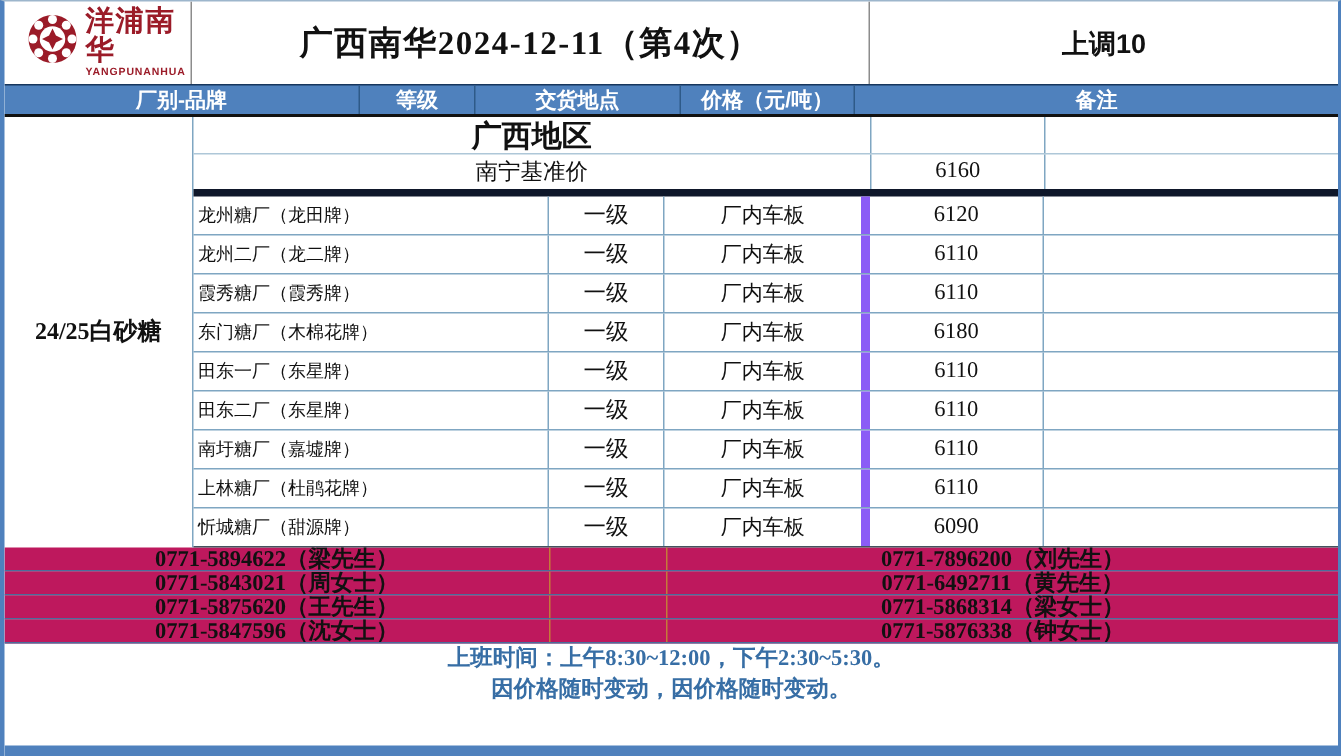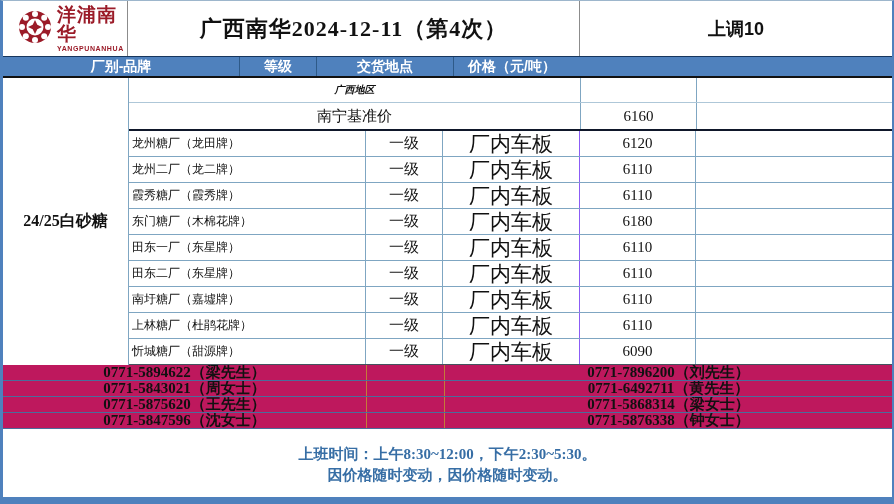--- a/index.html
+++ b/index.html
@@ -31,40 +31,40 @@
   .head-row{height:22px;background:#4F81BD;border-top:1px solid #17365D;border-bottom:2px solid #111;}
   .head-row .cell{color:#fff;font-weight:bold;font-size:14px;font-family:"Liberation Sans","DejaVu Sans",sans-serif;border-right:1px solid #2e5a88;}
   .head-row .cell:last-child{border-right:none;}
 
   
   .body-wrap{display:flex;}
   .product-col{width:125px;border-right:1px solid #7fa6c2;display:flex;align-items:center;justify-content:center;
     font-weight:bold;font-size:16px;}
   .right-area{flex:1;display:flex;flex-direction:column;}
   .region-row{height:25px;border-bottom:1px solid #aec7d8;}
-  .region-cell{width:452px;border-right:1px solid #7fa6c2;font-weight:bold;font-size:10px;font-style:italic;}
-  .base-row{height:28px;border-bottom:2px solid #0f172a;}
+  .region-cell{width:452px;border-right:1px solid #7fa6c2;font-weight:bold;font-size:20px;}
+  .base-row{height:28px;border-bottom:5px solid #0f172a;}
   .base-cell{width:452px;border-right:1px solid #7fa6c2;font-size:15px;}
   .price-cell{width:116px;border-right:1px solid #7fa6c2;font-size:15px;}
   .note-cell{flex:1;}
   .data-row{height:26px;border-bottom:1px solid #7fa6c2;}
   .data-row:last-child{border-bottom:1px solid #44535e;}
   .brand-cell{width:237px;justify-content:flex-start;padding-left:3px;border-right:1px solid #7fa6c2;font-size:12px;}
   .grade-cell{width:77px;border-right:1px solid #7fa6c2;font-size:15px;}
-  .delivery-cell{width:137px;border-right:1px solid #8b5cf6;font-size:21px;}
+  .delivery-cell{width:137px;border-right:6px solid #8b5cf6;font-size:14px;}
 
   
   .contact-row{height:16px;background:#be185d;border-bottom:1px solid #4a6d9b;font-weight:bold;}
   .contact-left{width:364px;border-right:1px solid #c47a39;font-size:15px;}
   .contact-mid{width:78px;border-right:1px solid #c47a39;}
   .contact-right{flex:1;font-size:15px;}
 
   
   .footer{height:41px;display:flex;flex-direction:column;align-items:center;justify-content:center;
-    color:#376EA5;font-weight:bold;font-size:15px;line-height:1.35;margin-top:15px;}
+    color:#376EA5;font-weight:bold;font-size:15px;line-height:1.35;}
   .bottom-bar{position:absolute;left:0;right:0;bottom:0;height:7px;background:#4F81BD;}
 
   .emblem{flex:0 0 auto;}
 </style>
 </head>
 <body>
 
 <div id="sheet">
 
   <div class="row title-band">
@@ -93,20 +93,21 @@
     </div>
     <div class="cell title-cell">广西南华2024-12-11（第4次）</div>
     <div class="cell adjust-cell">上调10</div>
   </div>
 
   <div class="row head-row">
     <div class="cell" style="width:237px">厂别-品牌</div>
     <div class="cell" style="width:77px">等级</div>
     <div class="cell" style="width:137px">交货地点</div>
     <div class="cell" style="width:116px">价格（元/吨）</div>
+    <div class="cell note-cell">备注</div>
   </div>
 
   <div class="body-wrap">
     <div class="product-col">24/25白砂糖</div>
     <div class="right-area">
 
       <div class="row region-row">
         <div class="cell region-cell">广西地区</div>
         <div class="cell price-cell"></div>
         <div class="cell note-cell"></div>

